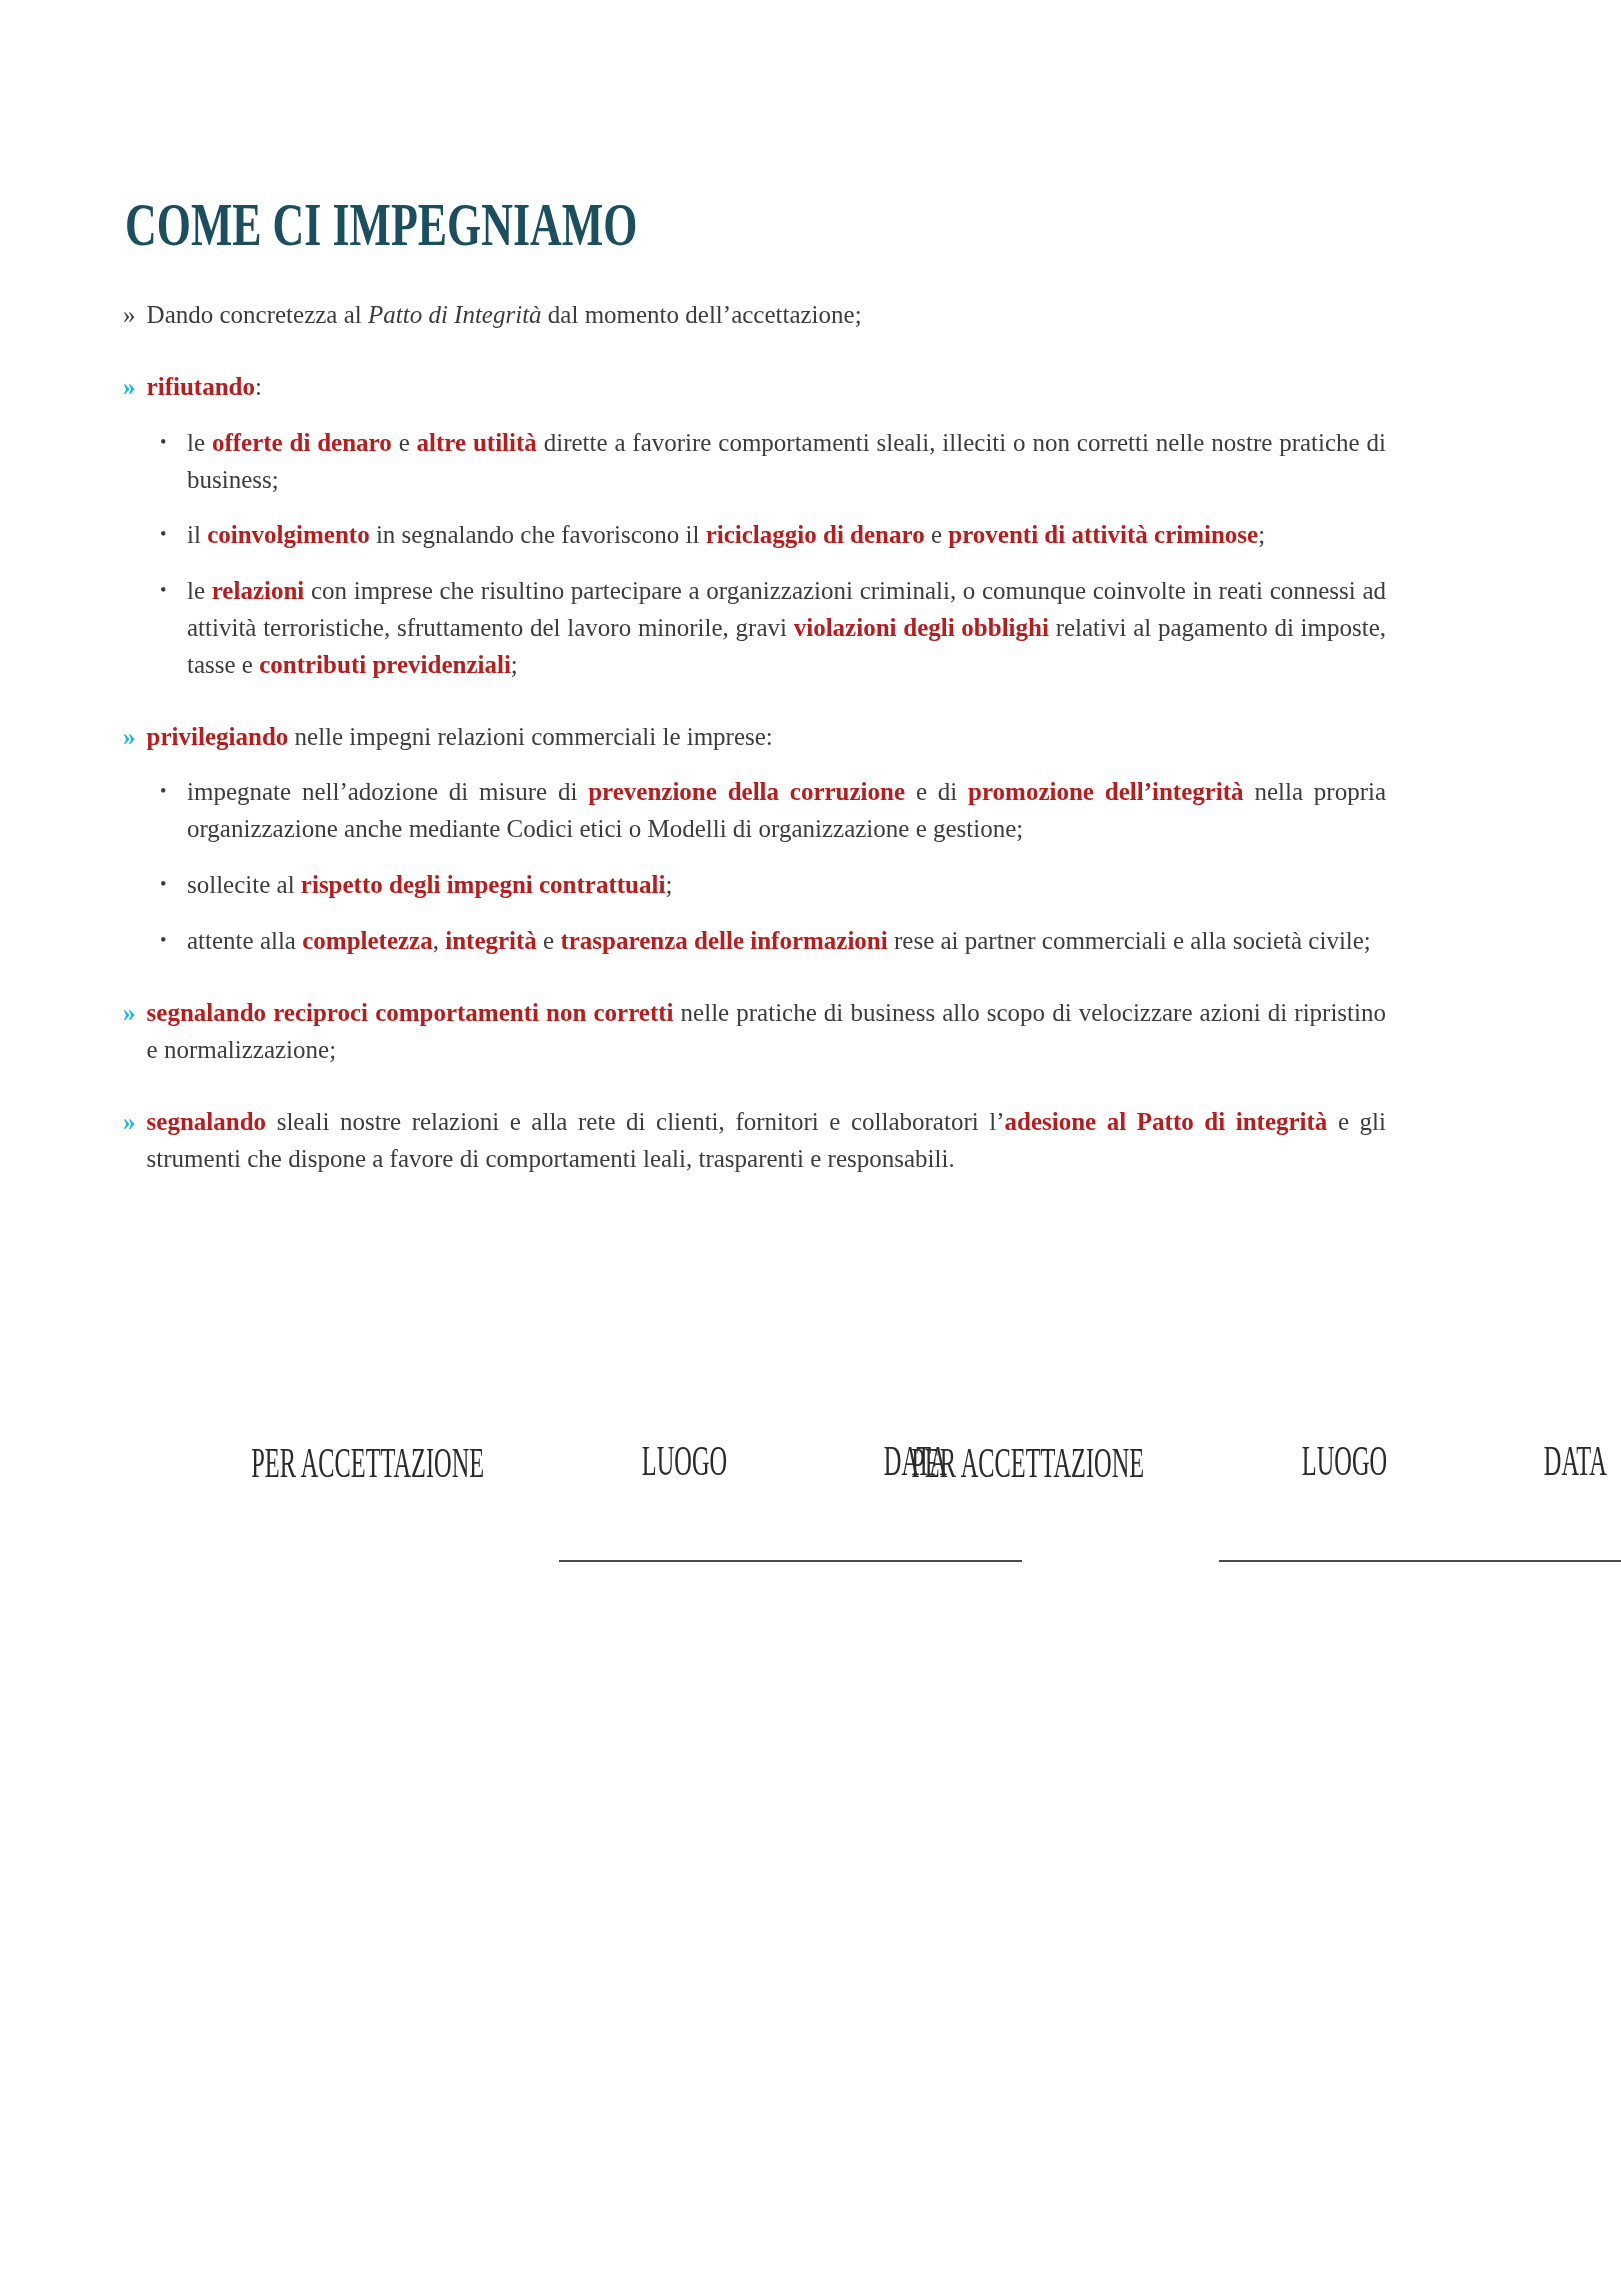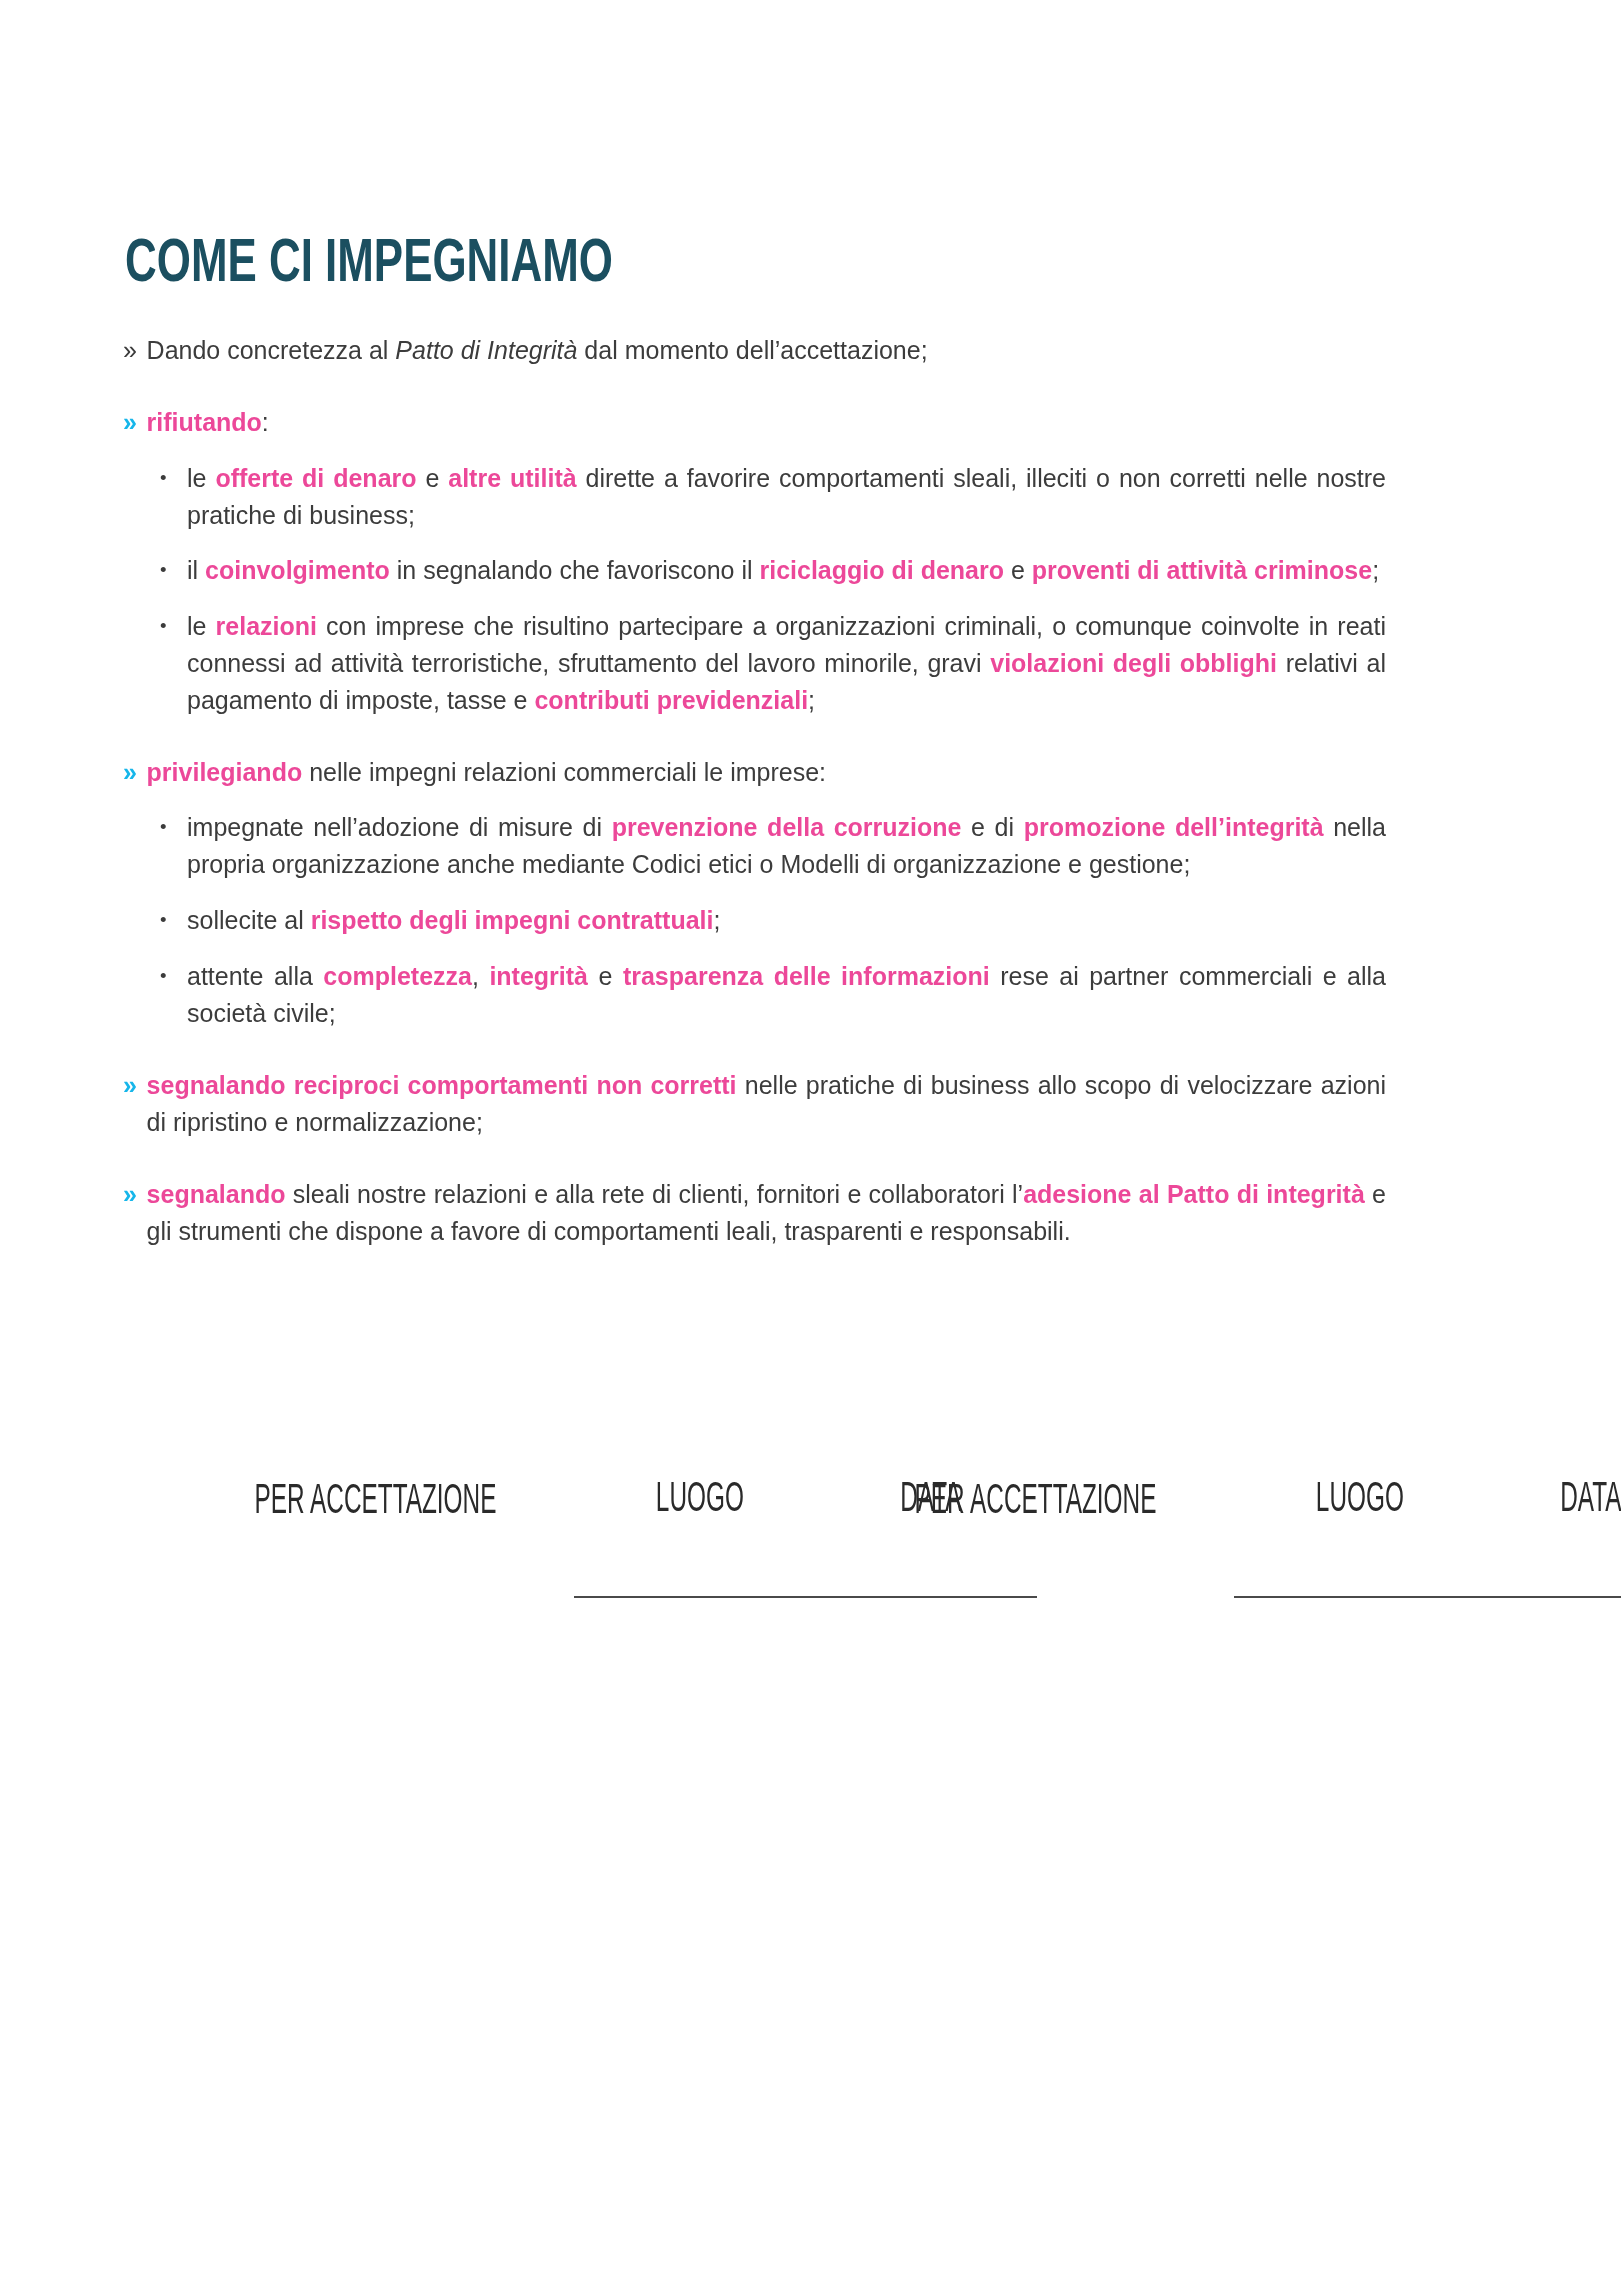--- a/index.html
+++ b/index.html
@@ -1,23 +1,22 @@
 <!DOCTYPE html>
 <html><head>
 <meta charset="utf-8">
 <style>
   html,body{margin:0;padding:0;background:#ffffff;}
   .page{
     position:relative;
     width:1621px;height:1674px;
     background:#ffffff;
     overflow:hidden;
-    font-family:Liberation Sans, sans-serif;
+    font-family:Liberation Serif, serif;
     color:#3c3c3c;
-    margin-top:36px;
   }
   .content{
     position:absolute;
     left:125px; right:235px; top:194px;
   }
   
   .heading{
     display:inline-block;
     font-size:61px;
     font-weight:700;
@@ -51,21 +50,21 @@
     position:absolute;
     left:-2px; top:0;
     color:#3c3c3c;
   }
   .b2 .marker{
     left:2px; top:-1px;
     font-size:18.6px;
   }
   .marker.cyan{color:#16b6ea;font-weight:700;}
   .bold{font-weight:700;}
-  .cyan{color:#ec4899;}
+  .cyan{color:#b91c1c;}
   .italic{font-style:italic;}
   
   .sig{
     position:absolute;
     left:0; right:0; top:1364px;
   }
   .sig-cols{
     display:flex;
     justify-content:space-between;
     padding:0 167px 0 167px;

